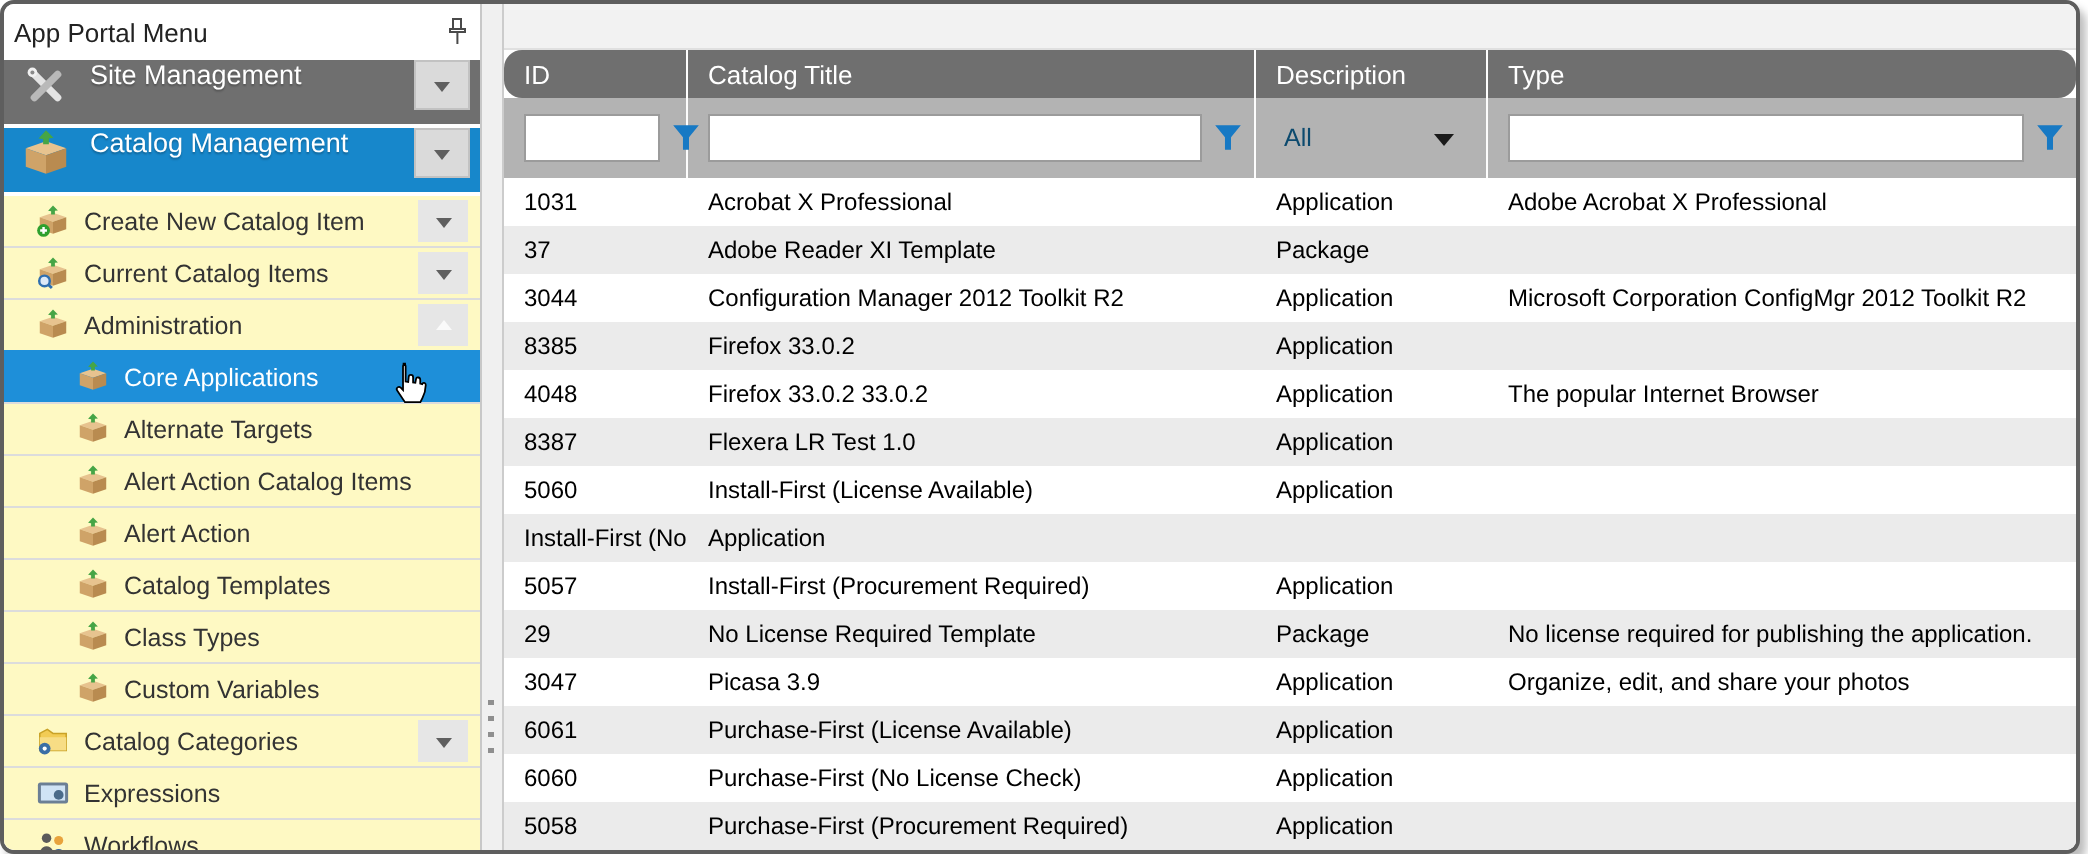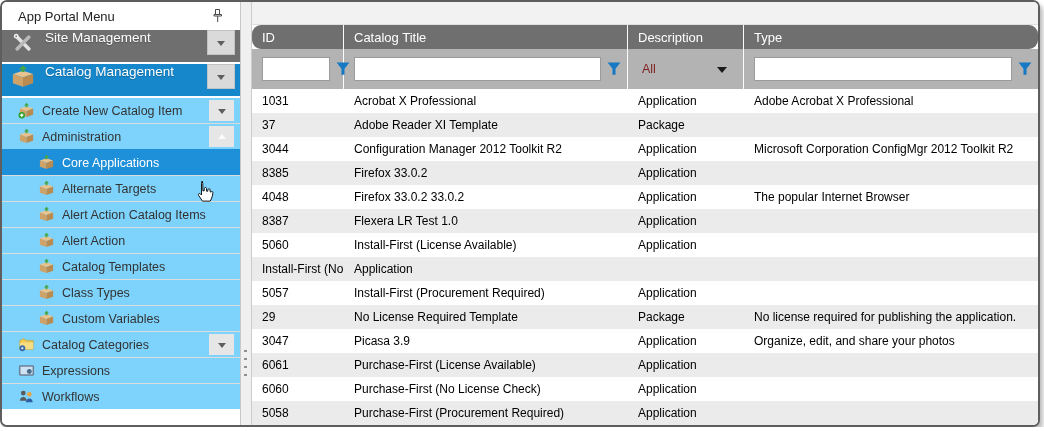--- a/index.html
+++ b/index.html
@@ -8,34 +8,34 @@
     --filter-gray:#b3b3b3; --row-alt:#ebebeb; --filter-icon-blue:#1779c4;
     --cols:92px 284px 116px 1fr;
   }
   .window{
     position:relative;margin:0;width:1036px;height:423px;
     border:2px solid #5e5e5e;border-radius:7px;overflow:hidden;
     box-shadow:3px 4px 4px #bdbdbd;display:flex;background:#fff;
   }
   
   .sidebar{width:238px;flex:0 0 238px;border-right:1px solid #c8c8c8;display:flex;flex-direction:column;background:#fff;}
-  .sb-header{height:28px;flex:0 0 28px;display:flex;align-items:center;padding:0 16px;font-size:13px;color:#222;}
+  .sb-header{height:28px;flex:0 0 28px;display:flex;align-items:center;padding:0 5px;font-size:13px;color:#222;}
   .sb-header .title{flex:1;}
   .pin{width:14px;height:16px;display:flex;align-items:center;justify-content:center;cursor:pointer;}
   .group{height:32px;flex:0 0 32px;display:flex;align-items:flex-start;padding:0 5px 0 8px;margin-bottom:2px;}
   .group.gray{background:var(--header-gray);}
   .group.blue{background:var(--accent-blue);}
   .group .glabel{flex:1;color:#fff;font-size:13.5px;margin-left:9px;text-shadow:0 1px 1px rgba(0,0,0,.25);}
   .gicon{width:26px;height:26px;flex:0 0 26px;}
   .sq{width:26px;height:23px;background:#dadada;border:1px solid #c2c2c2;display:flex;align-items:center;justify-content:center;cursor:pointer;}
   .sq.flat{border:none;background:#e6e6e6;width:25px;height:21px;}
   .tri-down{width:0;height:0;border:4px solid transparent;border-top:5px solid #5f5f5f;margin-top:5px;}
   .tri-up{width:0;height:0;border:4px solid transparent;border-bottom:5px solid #fafafa;margin-bottom:5px;}
   .side-items{flex:1;display:flex;flex-direction:column;}
-  .side-item{height:25px;flex:0 0 25px;display:flex;align-items:center;padding-left:16px;padding-right:6px;font-size:12.5px;color:#333;background:#7dd3fc;border-top:1px solid #dcdcdc;cursor:pointer;}
+  .side-item{height:25px;flex:0 0 25px;display:flex;align-items:center;padding-left:16px;padding-right:6px;font-size:12.5px;color:#333;background:#fef9c3;border-top:1px solid #dcdcdc;cursor:pointer;}
   .side-item:first-child{border-top:none;}
   .side-item.lvl2{padding-left:36px;align-items:center;}
   .side-item.selected{background:var(--selection-blue);color:#fff;border-top-color:var(--selection-blue);}
   .side-item .iicon{width:17px;height:17px;flex:0 0 17px;margin-right:7px;}
   .side-item .ilabel{flex:1;white-space:nowrap;overflow:hidden;}
   
   .splitter{width:10px;flex:0 0 10px;background:#f0f0f0;border-right:1px solid #cccccc;position:relative;cursor:col-resize;}
   .splitter .dots{position:absolute;left:3px;top:348px;width:3px;height:32px;
     background:repeating-linear-gradient(#8f8f8f 0 2.5px,transparent 2.5px 8px);}
   
@@ -43,21 +43,21 @@
   .topstrip{height:22px;flex:0 0 22px;background:#f2f2f2;border-bottom:1px solid #e0e0e0;}
   .thead{display:grid;grid-template-columns:var(--cols);background:var(--header-gray);height:24px;flex:0 0 24px;border-radius:9px;}
   .thead .hcell{color:#fff;font-size:13px;display:flex;align-items:center;padding-left:10px;border-right:1px solid #fdfdfd;}
   .thead .hcell:last-child{border-right:none;}
   .filter{display:grid;grid-template-columns:var(--cols);background:var(--filter-gray);height:40px;flex:0 0 40px;}
   .fcell{display:flex;align-items:center;padding:0 6px 0 10px;border-right:1px solid #fdfdfd;gap:6px;}
   .fcell:last-child{border-right:none;}
   .fcell input{flex:1;min-width:0;height:22px;border:1px solid #9b9b9b;background:#fff;outline:none;font-size:12px;padding:0 4px;}
   .fcell input.small{flex:0 0 58px;}
   .funnel{width:14px;height:14px;flex:0 0 14px;cursor:pointer;}
-  .typesel{flex:1;display:flex;align-items:center;font-size:12.5px;color:#7f1d1d;cursor:pointer;padding-left:4px;}
+  .typesel{flex:1;display:flex;align-items:center;font-size:12.5px;color:#0c4a6e;cursor:pointer;padding-left:4px;}
   .typesel .tval{flex:1;}
   .typesel .tri{width:0;height:0;border:5px solid transparent;border-top:6px solid #1a1a1a;margin-top:6px;margin-right:10px;}
   .tbody{flex:1;display:flex;flex-direction:column;overflow:hidden;}
   .trow{display:grid;grid-template-columns:var(--cols);height:24px;flex:0 0 24px;background:#fff;}
   .trow.alt{background:var(--row-alt);}
   .tcell{display:flex;align-items:center;padding-left:10px;font-size:12px;color:#000;white-space:nowrap;overflow:hidden;}
   
   .cursor{position:absolute;left:190px;top:176px;width:26px;height:28px;pointer-events:none;z-index:5;}
 </style>
 </head>
@@ -121,20 +121,34 @@
           <span class="sq flat">
             <span class="tri-down"></span>
           </span>
         </div>
         <div class="side-item">
           <span class="iicon"><svg viewBox="0 0 18 18" width="100%" height="100%">
 <polygon points="2,7 9,4.6 16,7 9,9.4" fill="#e7c38f"></polygon>
 <polygon points="2,7 2,13.4 9,15.8 9,9.4" fill="#cfa368"></polygon>
 <polygon points="16,7 16,13.4 9,15.8 9,9.4" fill="#b98b50"></polygon>
 <path d="M9 0.8 L11.6 3.4 10 3.6 10 5.6 8 5.6 8 3.8 6.4 3.6 Z" fill="#46a546"></path>
+              <circle cx="4.5" cy="13.2" r="2.8" fill="#dce9f7" stroke="#2f6fb0" stroke-width="1.3"></circle>
+              <line x1="6.6" y1="15.2" x2="8.4" y2="17" stroke="#2f6fb0" stroke-width="1.5"></line>
+            </svg></span>
+          <span class="ilabel">Current Catalog Items</span>
+          <span class="sq flat">
+            <span class="tri-down"></span>
+          </span>
+        </div>
+        <div class="side-item">
+          <span class="iicon"><svg viewBox="0 0 18 18" width="100%" height="100%">
+<polygon points="2,7 9,4.6 16,7 9,9.4" fill="#e7c38f"></polygon>
+<polygon points="2,7 2,13.4 9,15.8 9,9.4" fill="#cfa368"></polygon>
+<polygon points="16,7 16,13.4 9,15.8 9,9.4" fill="#b98b50"></polygon>
+<path d="M9 0.8 L11.6 3.4 10 3.6 10 5.6 8 5.6 8 3.8 6.4 3.6 Z" fill="#46a546"></path>
             </svg></span>
           <span class="ilabel">Administration</span>
           <span class="sq flat">
             <span class="tri-up"></span>
           </span>
         </div>
         <div class="side-item lvl2 selected">
           <span class="iicon"><svg viewBox="0 0 18 18" width="100%" height="100%">
 <polygon points="2,7 9,4.6 16,7 9,9.4" fill="#e7c38f"></polygon>
 <polygon points="2,7 2,13.4 9,15.8 9,9.4" fill="#cfa368"></polygon>

